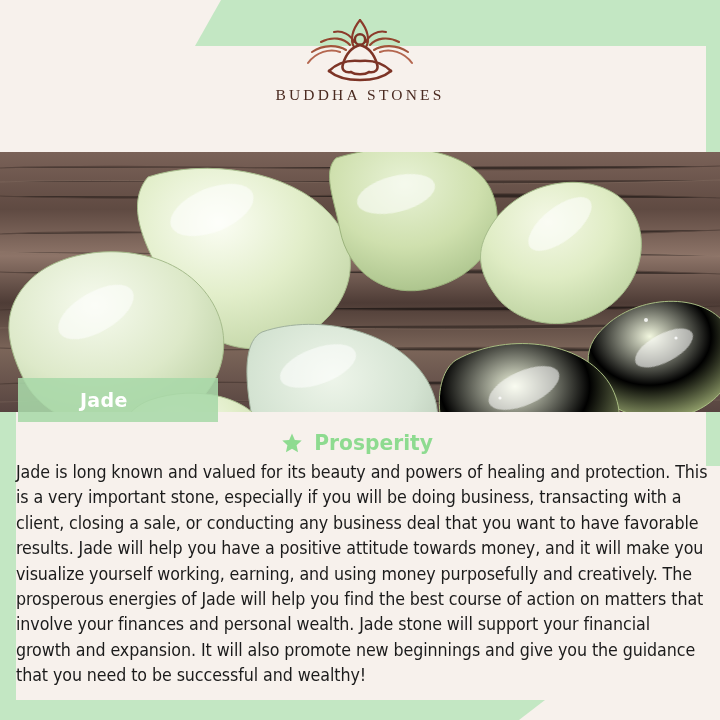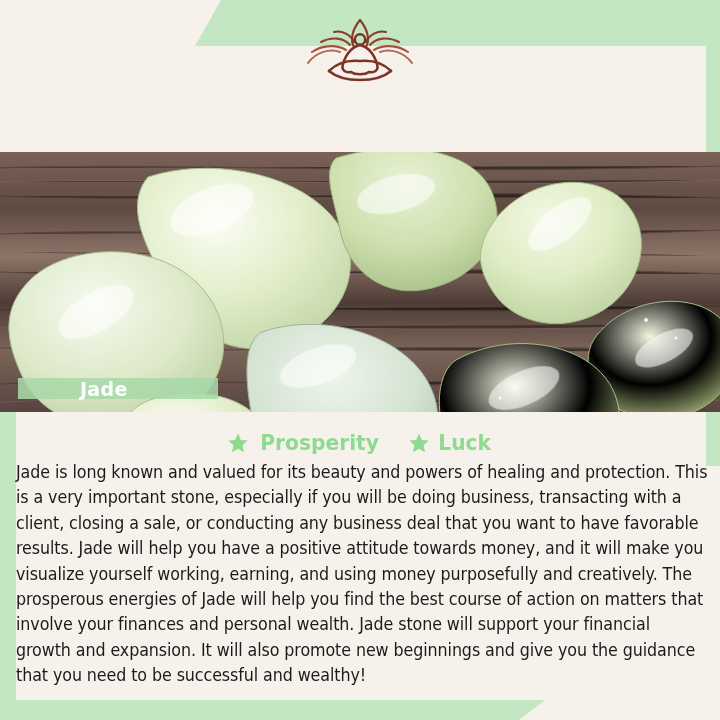--- a/index.html
+++ b/index.html
@@ -80,21 +80,21 @@
     position: absolute; top: 152px; left: 0; width: 720px; height: 260px;
     overflow: hidden;
     z-index: 2;
     background: #6a5349;
   }
   .photo svg { display: block; width: 720px; height: 260px; }
 
   
   .jade-band {
     position: absolute; left: 18px; top: 378px;
-    width: 200px; height: 21px;
+    width: 200px; height: 44px;
     background: rgba(168, 216, 168, 0.88);
     display: flex; align-items: center;
     z-index: 3;
   }
   .jade-label {
     margin-left: 62px;
     color: #ffffff;
     font-family: "DejaVu Sans", sans-serif;
     font-weight: 700;
     font-size: 19px;
@@ -172,20 +172,21 @@
 
           <path d="M64 31 C 56 33, 50 40, 47 50 C 45 56, 49 59, 55 58"></path>
           <path d="M64 31 C 72 33, 78 40, 81 50 C 83 56, 79 59, 73 58"></path>
 
           <path d="M33 57 C 42 48, 54 46, 64 47 C 74 46, 86 48, 95 57"></path>
           <path d="M33 57 C 40 63, 52 66, 64 66 C 76 66, 88 63, 95 57"></path>
           <path d="M55 58 C 59 61, 69 61, 73 58"></path>
         </g>
       </svg>
     </span>
+    <span class="logo-text">BUDDHA STONES</span>
   </div>
 
 
   <div class="photo">
     <svg viewBox="0 0 720 260" xmlns="http://www.w3.org/2000/svg">
       <defs>
         <linearGradient id="wood" x1="0" y1="0" x2="0" y2="1">
           <stop offset="0%" stop-color="#7a6258"></stop>
           <stop offset="22%" stop-color="#5f4a42"></stop>
           <stop offset="40%" stop-color="#8d7468"></stop>
@@ -283,25 +284,17 @@
 
   <div class="keywords">
     <span class="kw-item">
       <span class="star">
         <svg viewBox="0 0 24 24" width="22" height="22">
             <polygon points="12,1.6 15.1,8.6 22.6,9.4 17,14.5 18.6,22 12,18.2 5.4,22 7,14.5 1.4,9.4 8.9,8.6" fill="#8edb90"></polygon>
           </svg>
       </span>
       <span class="kw-text">Prosperity</span>
     </span>
-    <span class="kw-item">
-      <span class="star">
-        <svg viewBox="0 0 24 24" width="22" height="22">
-            <polygon points="12,1.6 15.1,8.6 22.6,9.4 17,14.5 18.6,22 12,18.2 5.4,22 7,14.5 1.4,9.4 8.9,8.6" fill="#8edb90"></polygon>
-          </svg>
-      </span>
-      <span class="kw-text">Luck</span>
-    </span>
   </div>
 
   <p class="body-copy">Jade is long known and valued for its beauty and powers of healing and protection. This is a very important stone, especially if you will be doing business, transacting with a client, closing a sale, or conducting any business deal that you want to have favorable results. Jade will help you have a positive attitude towards money, and it will make you visualize yourself working, earning, and using money purposefully and creatively. The prosperous energies of Jade will help you find the best course of action on matters that involve your finances and personal wealth. Jade stone will support your financial growth and expansion. It will also promote new beginnings and give you the guidance that you need to be successful and wealthy!</p>
 
 </div>
 
 </body></html>

